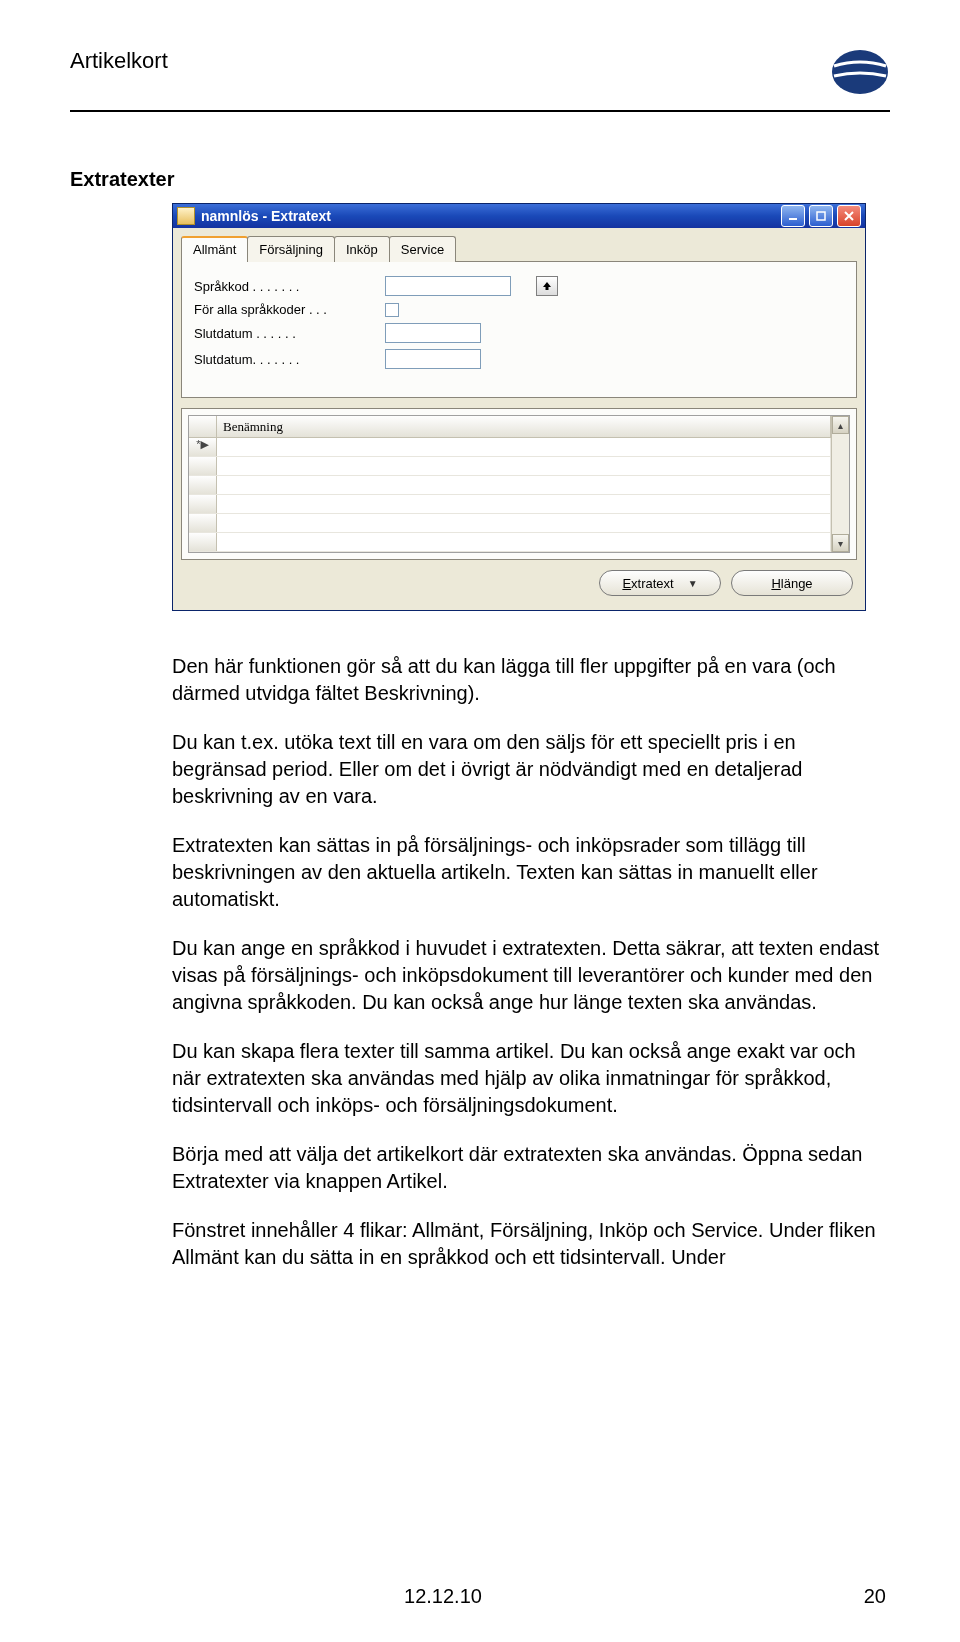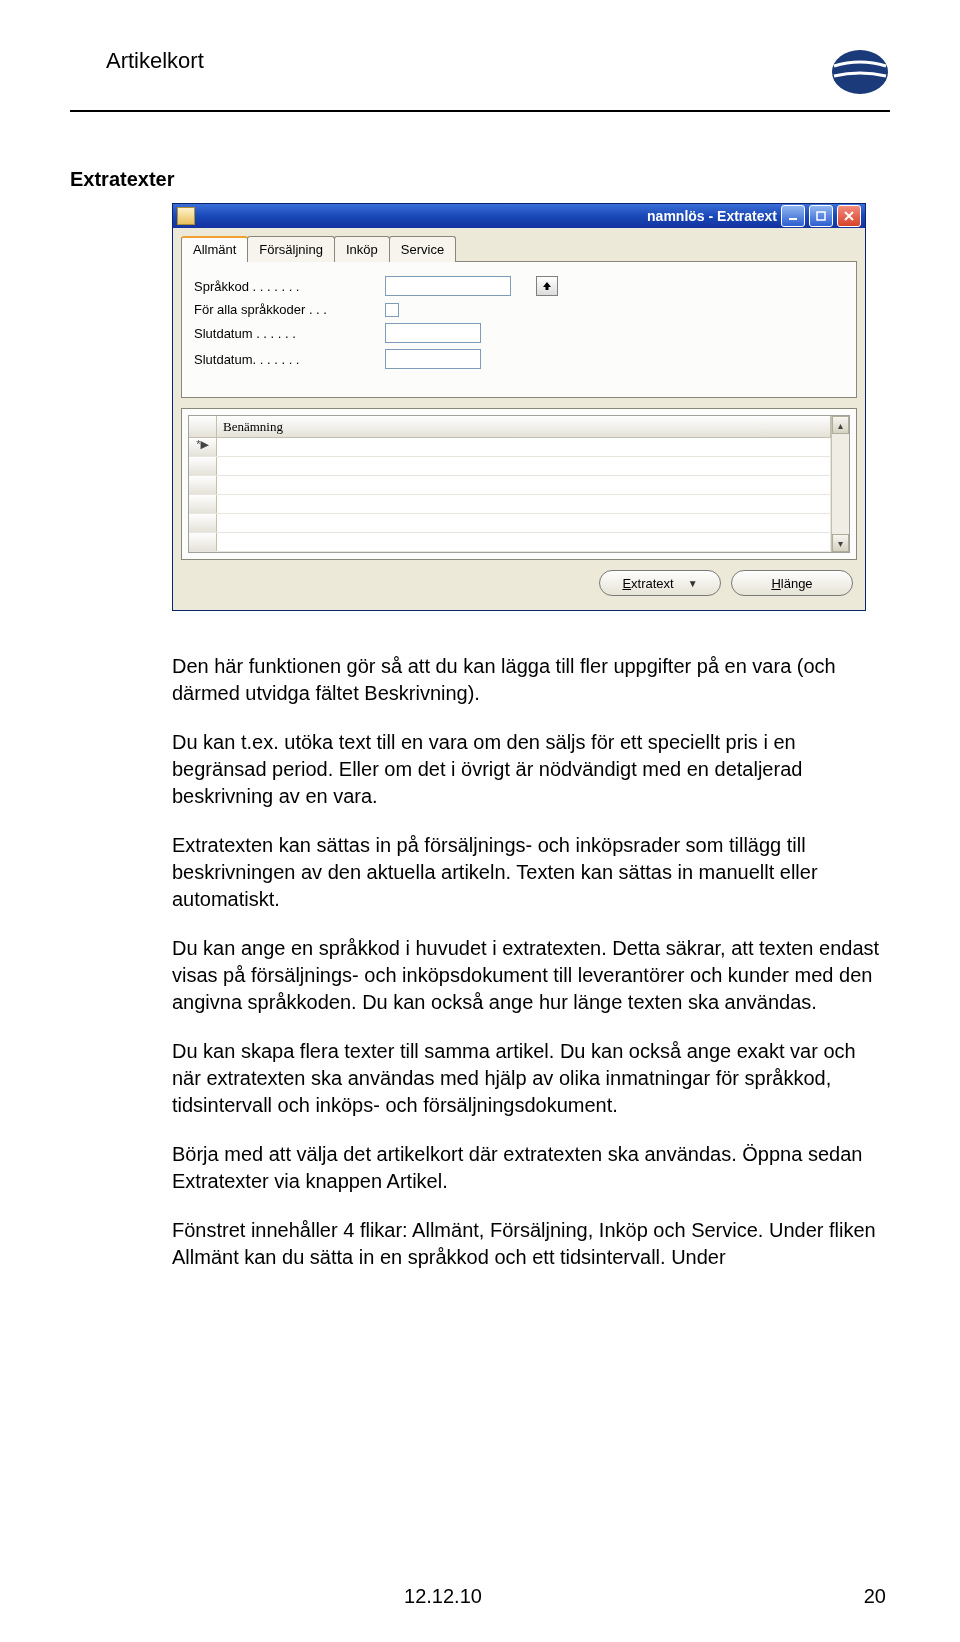--- a/index.html
+++ b/index.html
@@ -12,21 +12,20 @@
   }
   .page-header {
     padding: 48px 70px 8px 70px;
     display: flex;
     justify-content: space-between;
     align-items: flex-start;
   }
   .page-header h1 {
     font-size: 22px;
     font-weight: normal;
-    margin-left: 36px;
   }
   .logo {
     width: 60px;
     height: 48px;
   }
   .header-rule {
     margin: 6px 70px 0 70px;
     border: none;
     border-top: 2px solid #000;
   }
@@ -44,21 +43,20 @@
     font-family: Tahoma, Arial, sans-serif;
     font-size: 13px;
   }
   .titlebar {
     height: 16px;
     background: linear-gradient(to bottom, #3b6ed8 0%, #1a49b8 50%, #1432a0 100%);
     display: flex;
     align-items: center;
     padding: 12px 4px;
     color: #fff;
-    text-align: right;
   }
   .titlebar .app-icon {
     width: 18px; height: 18px;
     background: linear-gradient(to bottom, #fff2c8, #e8c060);
     border: 1px solid #b0902a;
     margin-right: 6px;
   }
   .titlebar .title-text {
     font-weight: bold;
     font-size: 14px;

